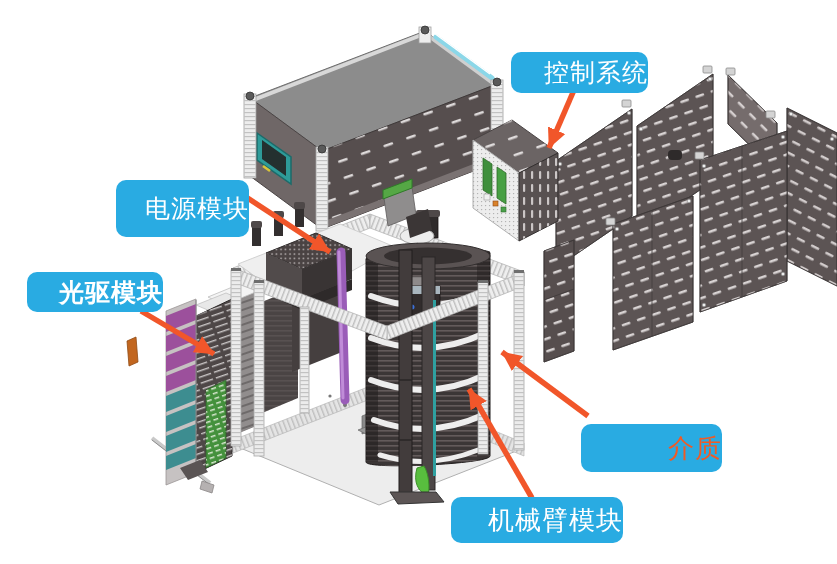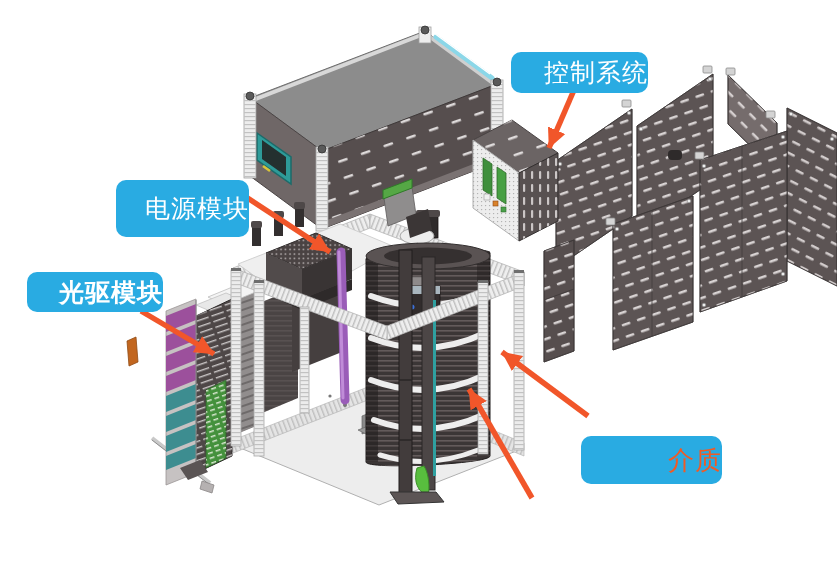--- a/index.html
+++ b/index.html
@@ -350,18 +350,21 @@
 </div>
 
 <div class="callout" style="left:116px;top:160px;width:133px;height:57px;margin-top:20px;">
   <span>电源模块</span>
 </div>
 
 <div class="callout" style="left:27px;top:272px;width:136px;height:40px;font-weight:bold;">
   <span>光驱模块</span>
 </div>
 
-<div class="callout" style="left:581px;top:436px;width:141px;height:48px;font-size:26px;gap:38px;">
+<div class="callout" style="left:581px;top:424px;width:141px;height:48px;font-size:26px;gap:38px;">
   <span class="accent">介质</span>
 </div>
 
+<div class="callout" style="left:451px;top:497px;width:172px;height:46px;font-size:26px;">
+  <span>机械臂模块</span>
+</div>
 
 </div>
 
 </body></html>

